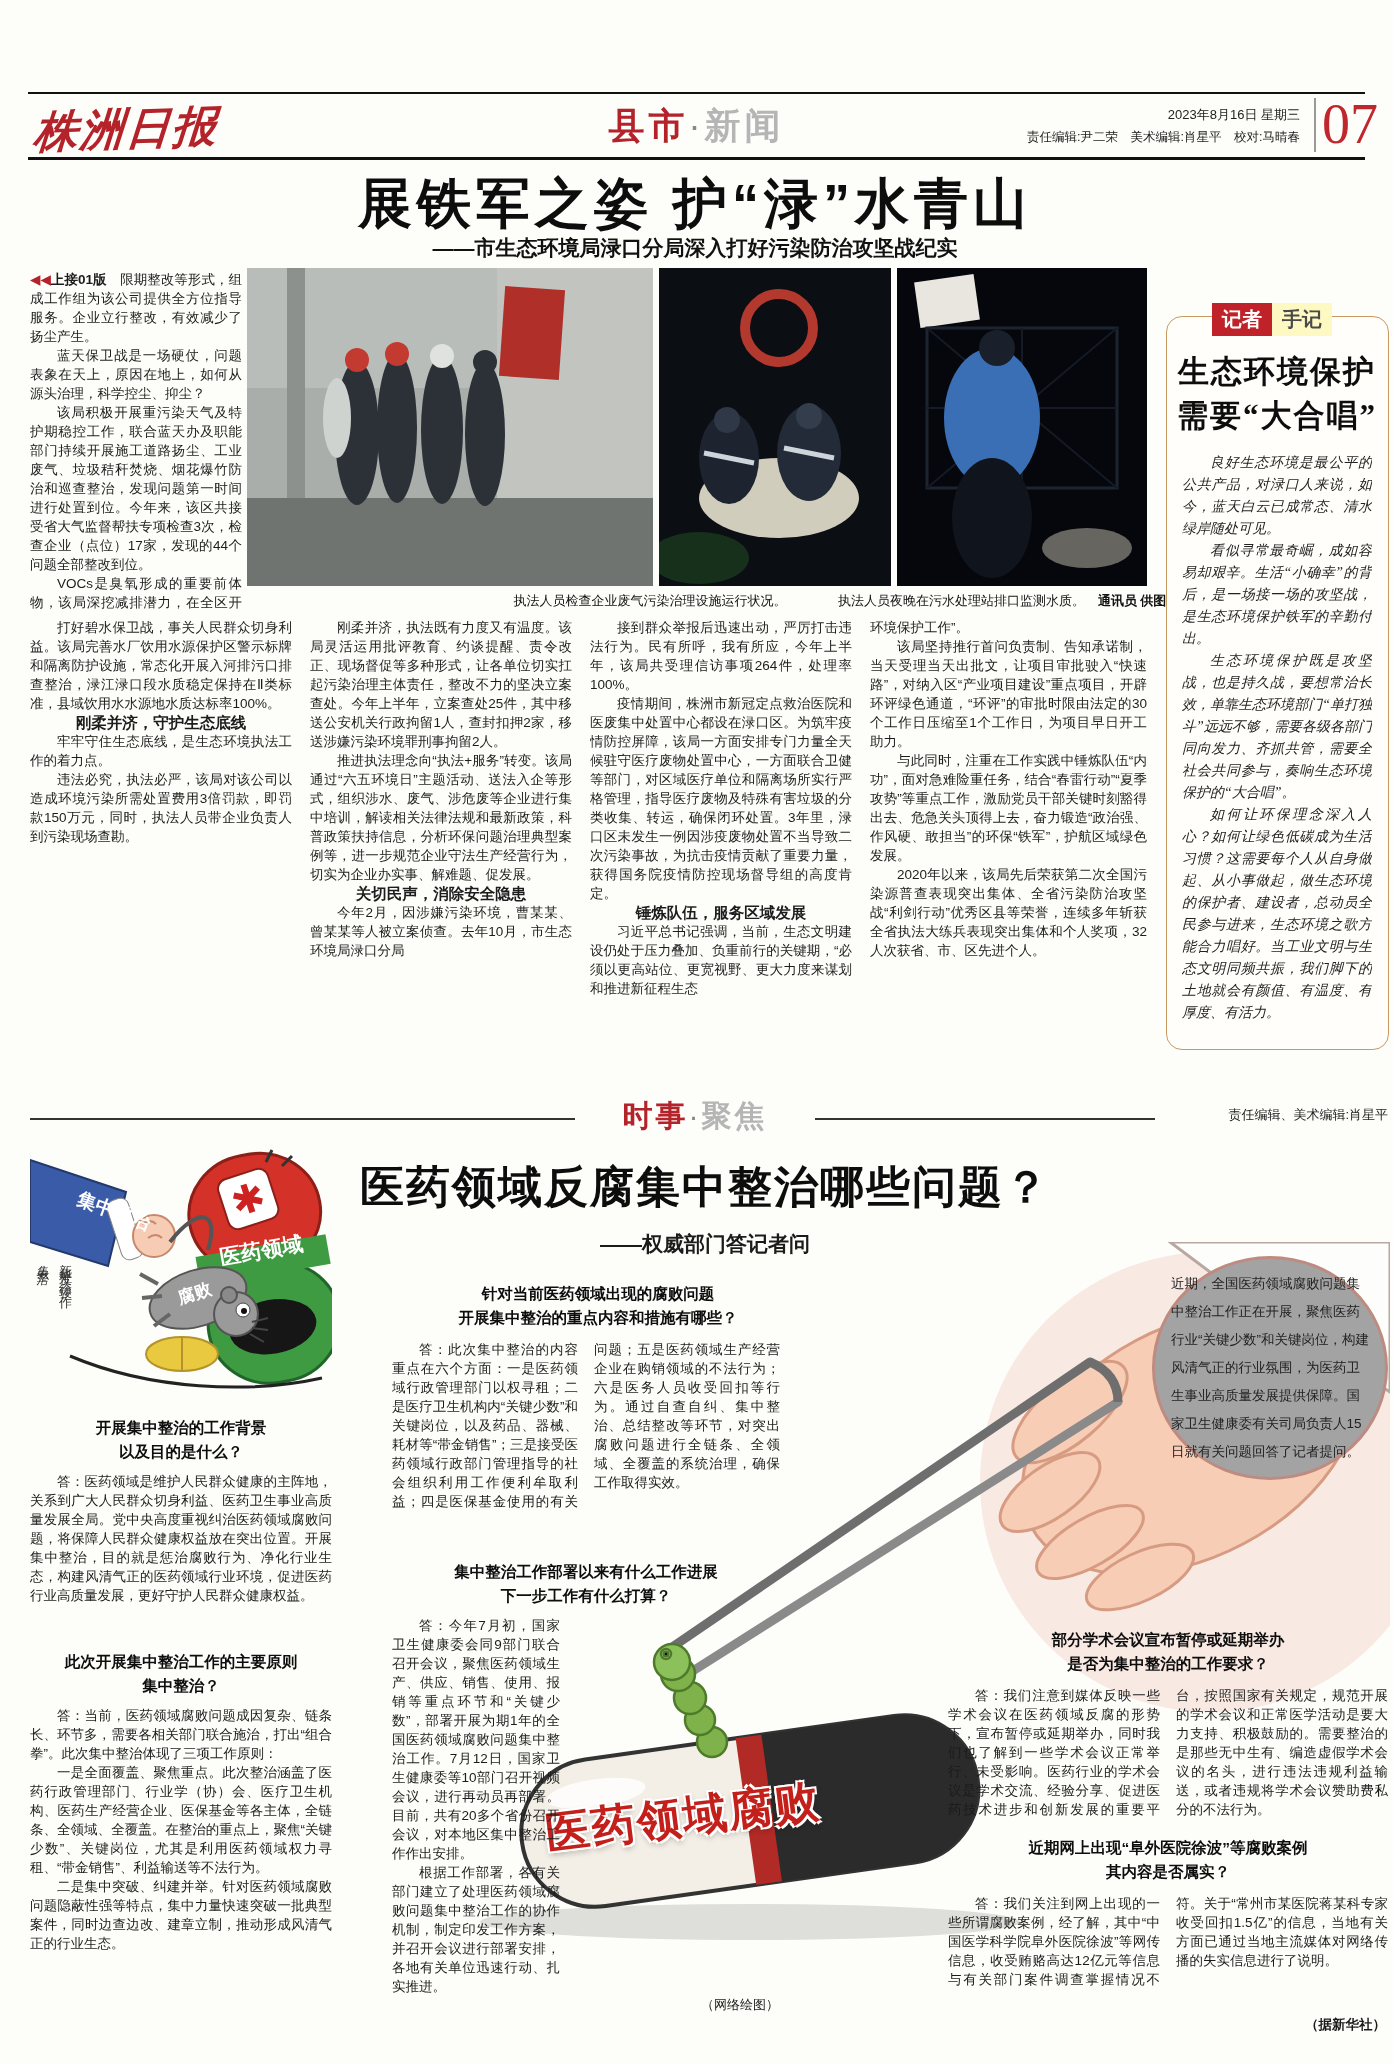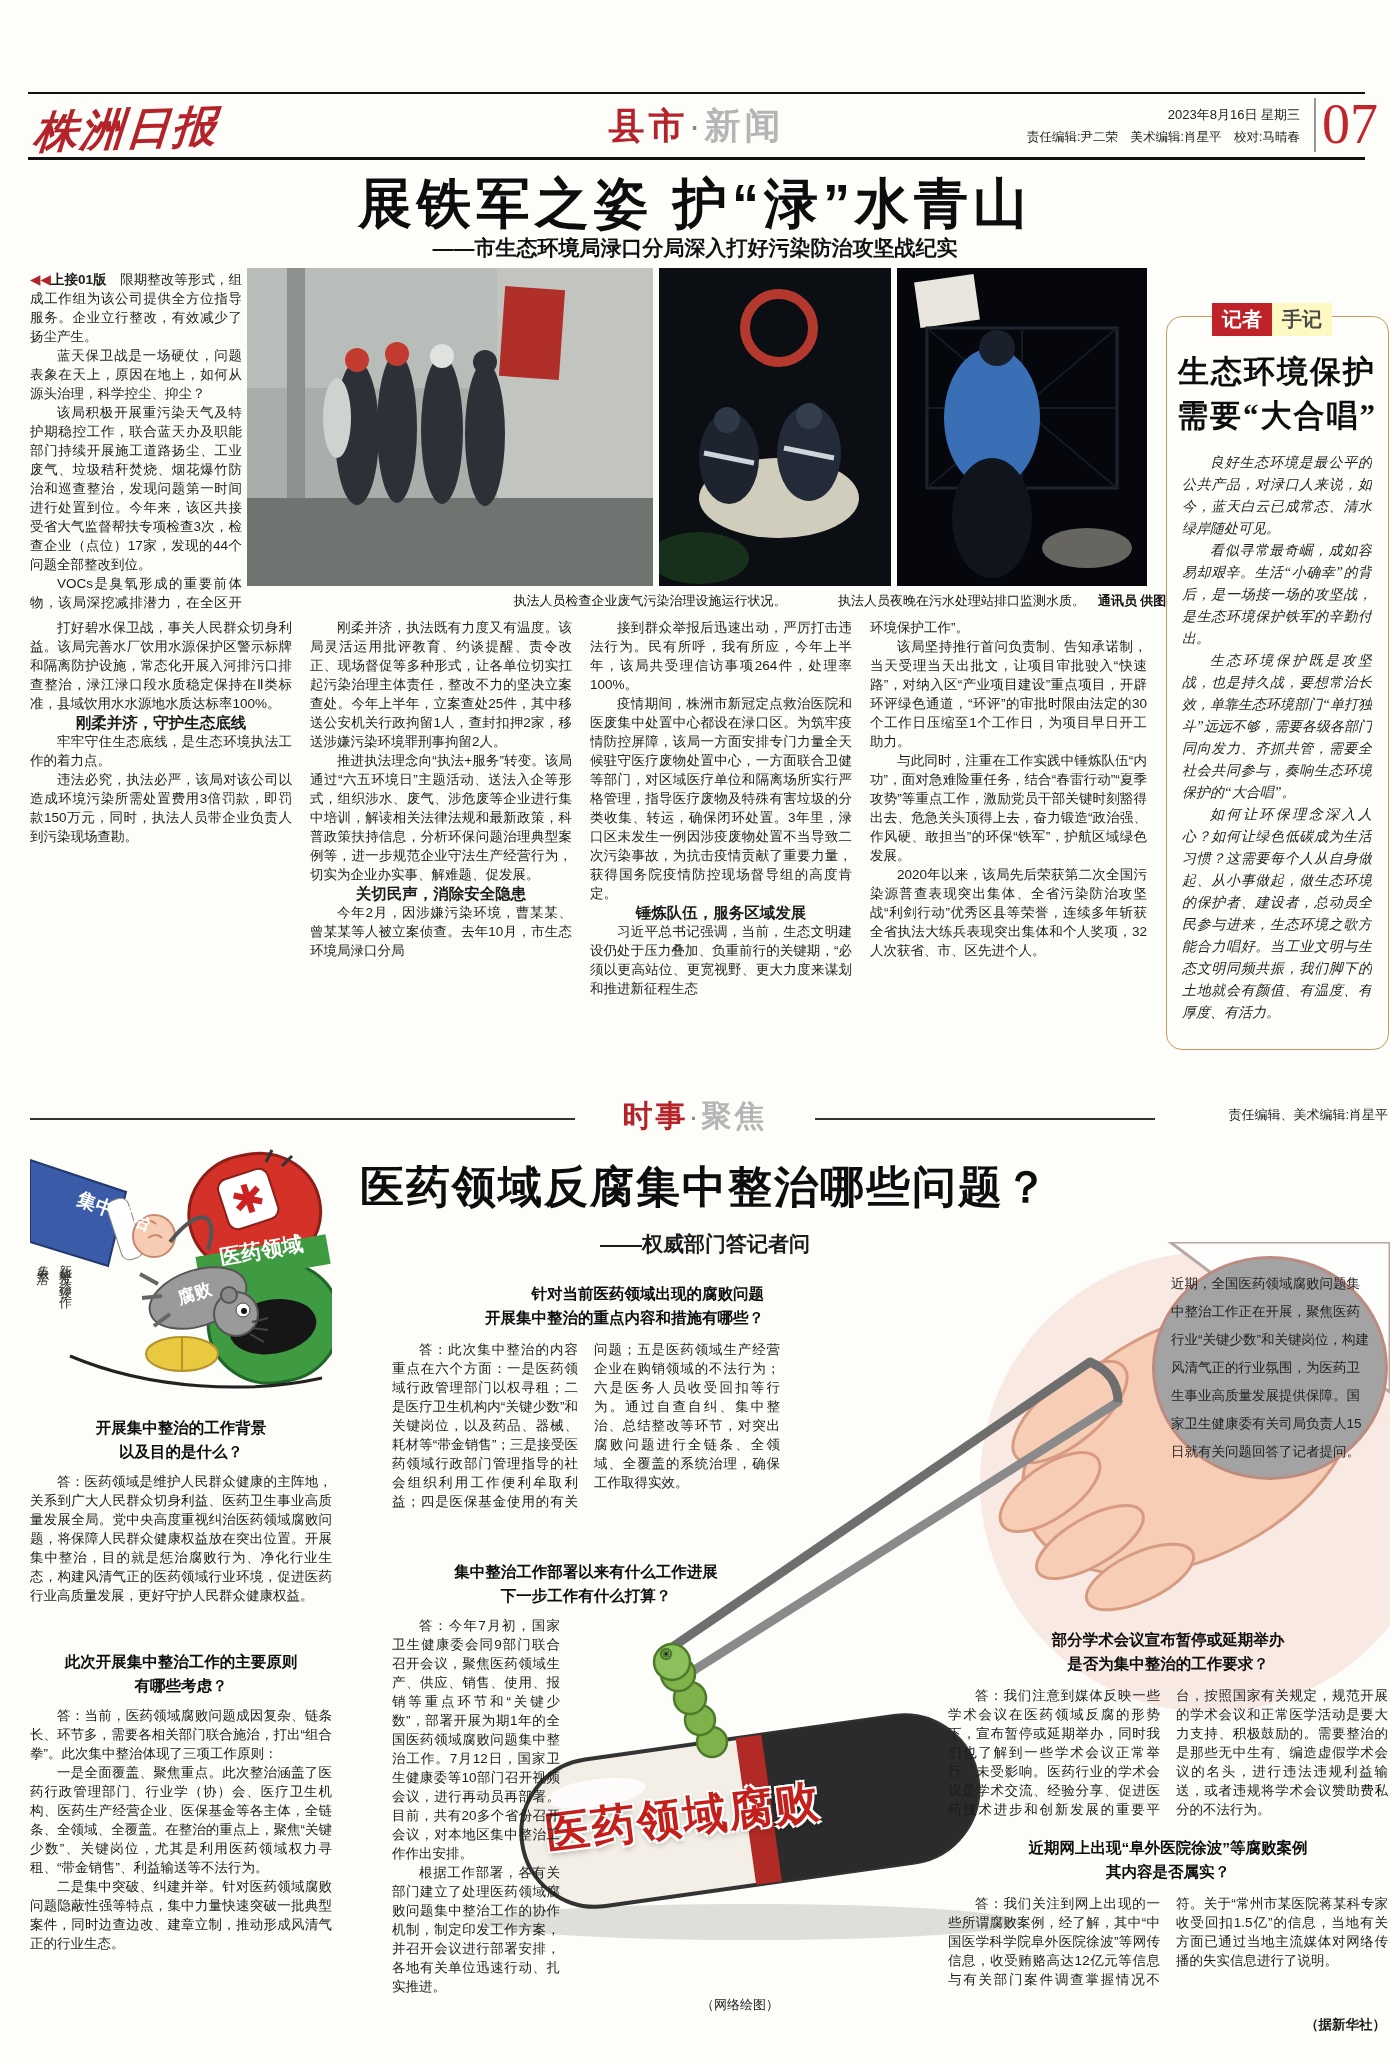--- a/index.html
+++ b/index.html
@@ -275,29 +275,29 @@
 
   <div class="qhead" style="left:30px;top:1416px;width:302px;">
     <div>开展集中整治的工作背景</div>
     <div>以及目的是什么？</div>
   </div>
   <div class="ans" style="left:30px;top:1472px;width:302px;height:170px;">
     <p>答：医药领域是维护人民群众健康的主阵地，关系到广大人民群众切身利益、医药卫生事业高质量发展全局。党中央高度重视纠治医药领域腐败问题，将保障人民群众健康权益放在突出位置。开展集中整治，目的就是惩治腐败行为、净化行业生态，构建风清气正的医药领域行业环境，促进医药行业高质量发展，更好守护人民群众健康权益。</p>
   </div>
   <div class="qhead" style="left:30px;top:1650px;width:302px;">
     <div>此次开展集中整治工作的主要原则</div>
-    <div>有哪些考虑？</div>
+    <div>集中整治？</div>
   </div>
   <div class="ans" style="left:30px;top:1706px;width:302px;height:330px;">
     <p>答：当前，医药领域腐败问题成因复杂、链条长、环节多，需要各相关部门联合施治，打出“组合拳”。此次集中整治体现了三项工作原则：</p>
     <p>一是全面覆盖、聚焦重点。此次整治涵盖了医药行政管理部门、行业学（协）会、医疗卫生机构、医药生产经营企业、医保基金等各主体，全链条、全领域、全覆盖。在整治的重点上，聚焦“关键少数”、关键岗位，尤其是利用医药领域权力寻租、“带金销售”、利益输送等不法行为。</p>
     <p>二是集中突破、纠建并举。针对医药领域腐败问题隐蔽性强等特点，集中力量快速突破一批典型案件，同时边查边改、建章立制，推动形成风清气正的行业生态。</p>
   </div>
 
-  <div class="qhead" style="left:376px;top:1282px;width:388px;text-align:right;">
+  <div class="qhead" style="left:404px;top:1282px;width:388px;">
     <div>针对当前医药领域出现的腐败问题</div>
     <div>开展集中整治的重点内容和措施有哪些？</div>
   </div>
   <div class="ans twocol" style="left:392px;top:1340px;width:388px;height:212px;">
     <p>答：此次集中整治的内容重点在六个方面：一是医药领域行政管理部门以权寻租；二是医疗卫生机构内“关键少数”和关键岗位，以及药品、器械、耗材等“带金销售”；三是接受医药领域行政部门管理指导的社会组织利用工作便利牟取利益；四是医保基金使用的有关问题；五是医药领域生产经营企业在购销领域的不法行为；六是医务人员收受回扣等行为。通过自查自纠、集中整治、总结整改等环节，对突出腐败问题进行全链条、全领域、全覆盖的系统治理，确保工作取得实效。</p>
   </div>
   <div class="qhead" style="left:392px;top:1560px;width:388px;">
     <div>集中整治工作部署以来有什么工作进展</div>
     <div>下一步工作有什么打算？</div>
   </div>

